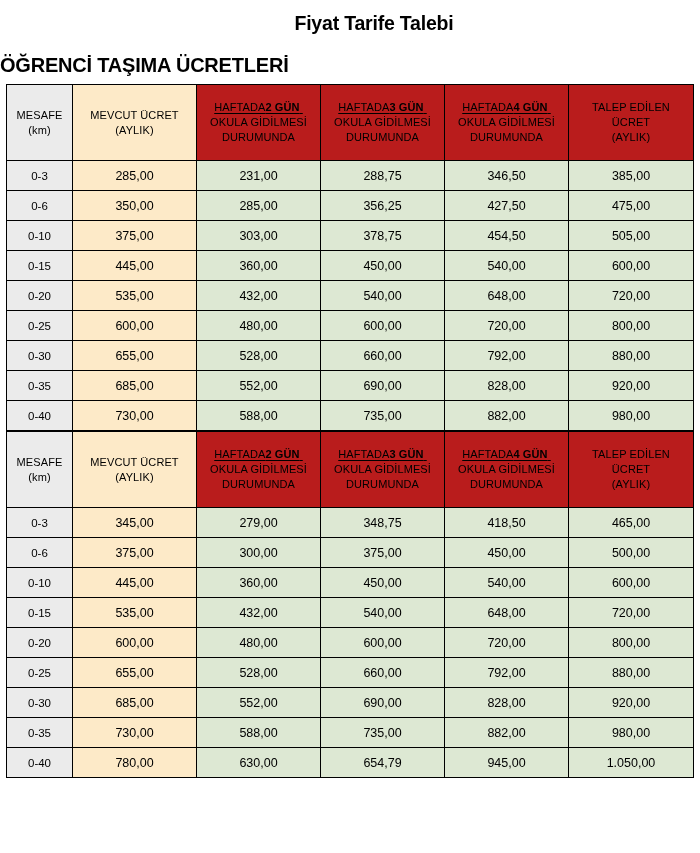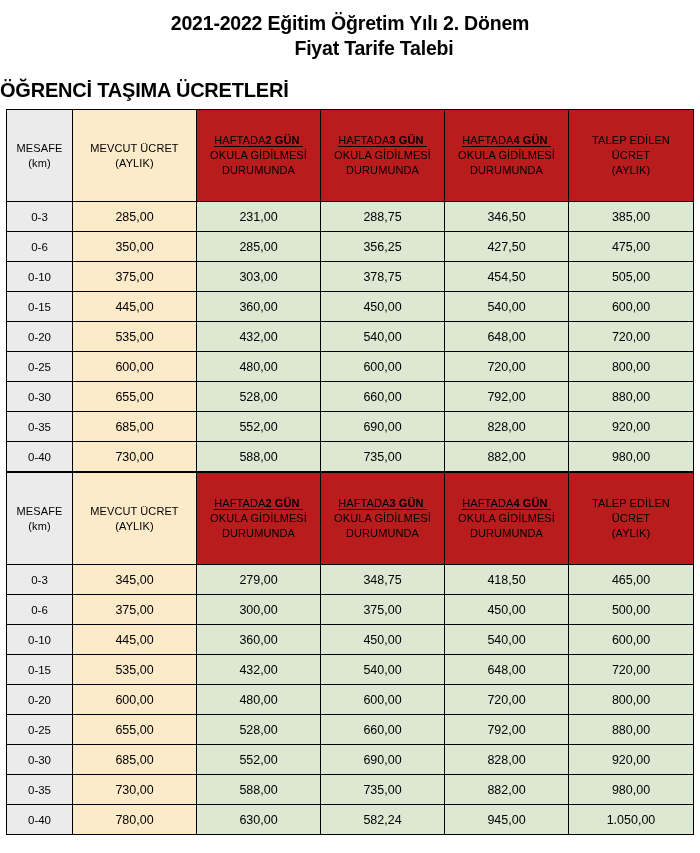--- a/index.html
+++ b/index.html
@@ -63,21 +63,21 @@
     font-weight: normal;
   }
 
   
   col.c-mesafe  { width: 66px;  }
   col.c-mevcut  { width: 124px; }
   col.c-gun     { width: 124px; }
   col.c-talep   { width: 125px; }
 
   
-  table.tarife thead tr { height: 92px; }
+  table.tarife thead tr { height: 76px; }
   table.tarife thead th {
     font-size: 11px;
     line-height: 15px;
     letter-spacing: 0.1px;
     padding: 2px 3px;
   }
   .th-mesafe { background: #ebebeb; }
   .th-mevcut { background: #fdeac8; margin-top: 32px; }
   .th-green  { background: #b91c1c; }
 
@@ -92,21 +92,20 @@
   .cell-mesafe { background: #ebebeb; font-size: 11.5px; }
   .cell-mevcut { background: #fdeac8; font-size: 12.5px; }
   .cell-green  { background: #dde8d3; font-size: 12.5px; }
 </style>
 </head>
 <body>
 
 <div class="page">
 
   <div class="doc-title">
-    <span>2021-2022 Eğitim Öğretim Yılı 2. Dönem</span>
     <span class="line2">Fiyat Tarife Talebi</span>
   </div>
 
   <div class="section-heading sec1-heading">ÖĞRENCİ TAŞIMA ÜCRETLERİ</div>
 
   <div class="tbl-wrap">
     <table class="tarife">
       <colgroup>
         <col class="c-mesafe">
           <col class="c-mevcut">
@@ -329,21 +328,21 @@
             <td class="cell-mevcut">730,00</td>
             <td class="cell-green">588,00</td>
             <td class="cell-green">735,00</td>
             <td class="cell-green">882,00</td>
             <td class="cell-green">980,00</td>
           </tr>
           <tr>
             <td class="cell-mesafe">0-40</td>
             <td class="cell-mevcut">780,00</td>
             <td class="cell-green">630,00</td>
-            <td class="cell-green">582,24</td>
+            <td class="cell-green">654,79</td>
             <td class="cell-green">945,00</td>
             <td class="cell-green">1.050,00</td>
           </tr>
         </tbody>
     </table>
   </div>
 
 </div>
 
 </body></html>

